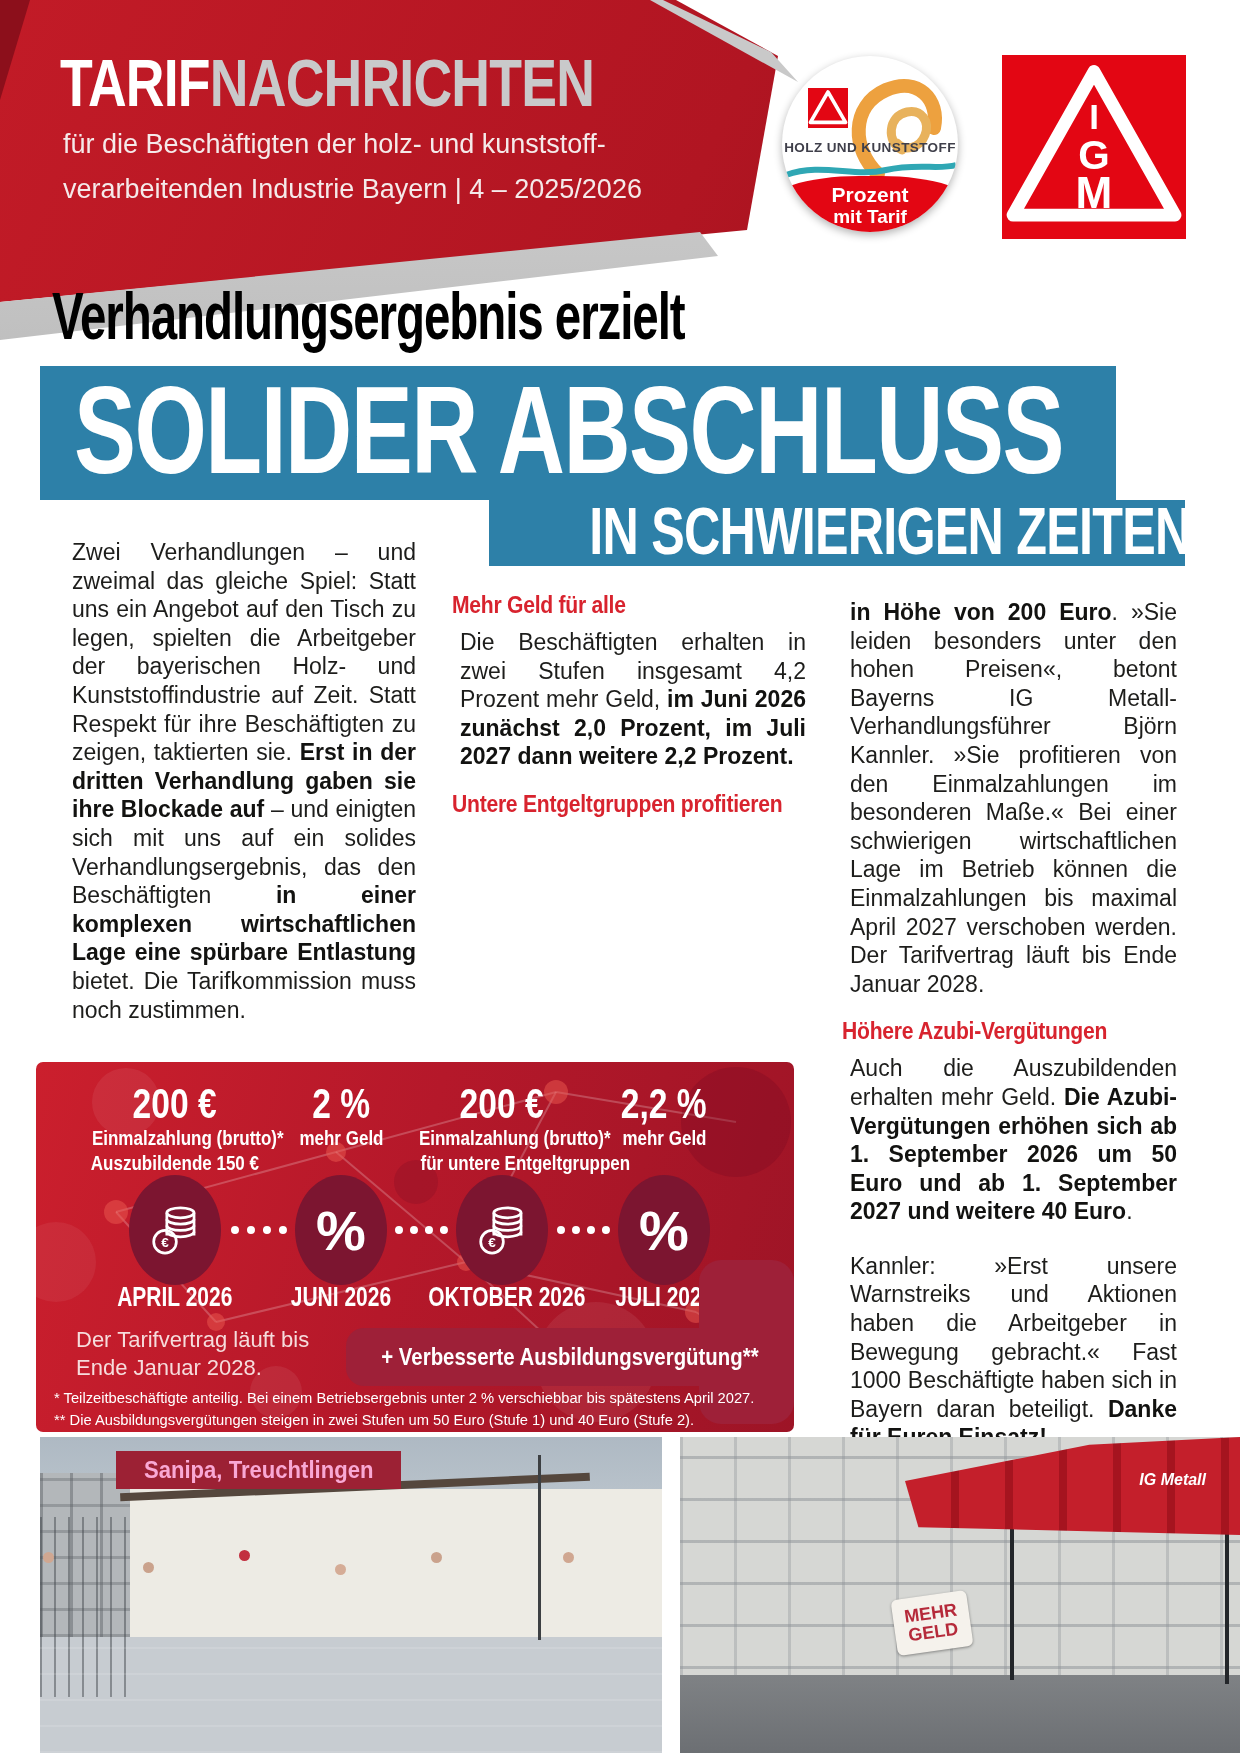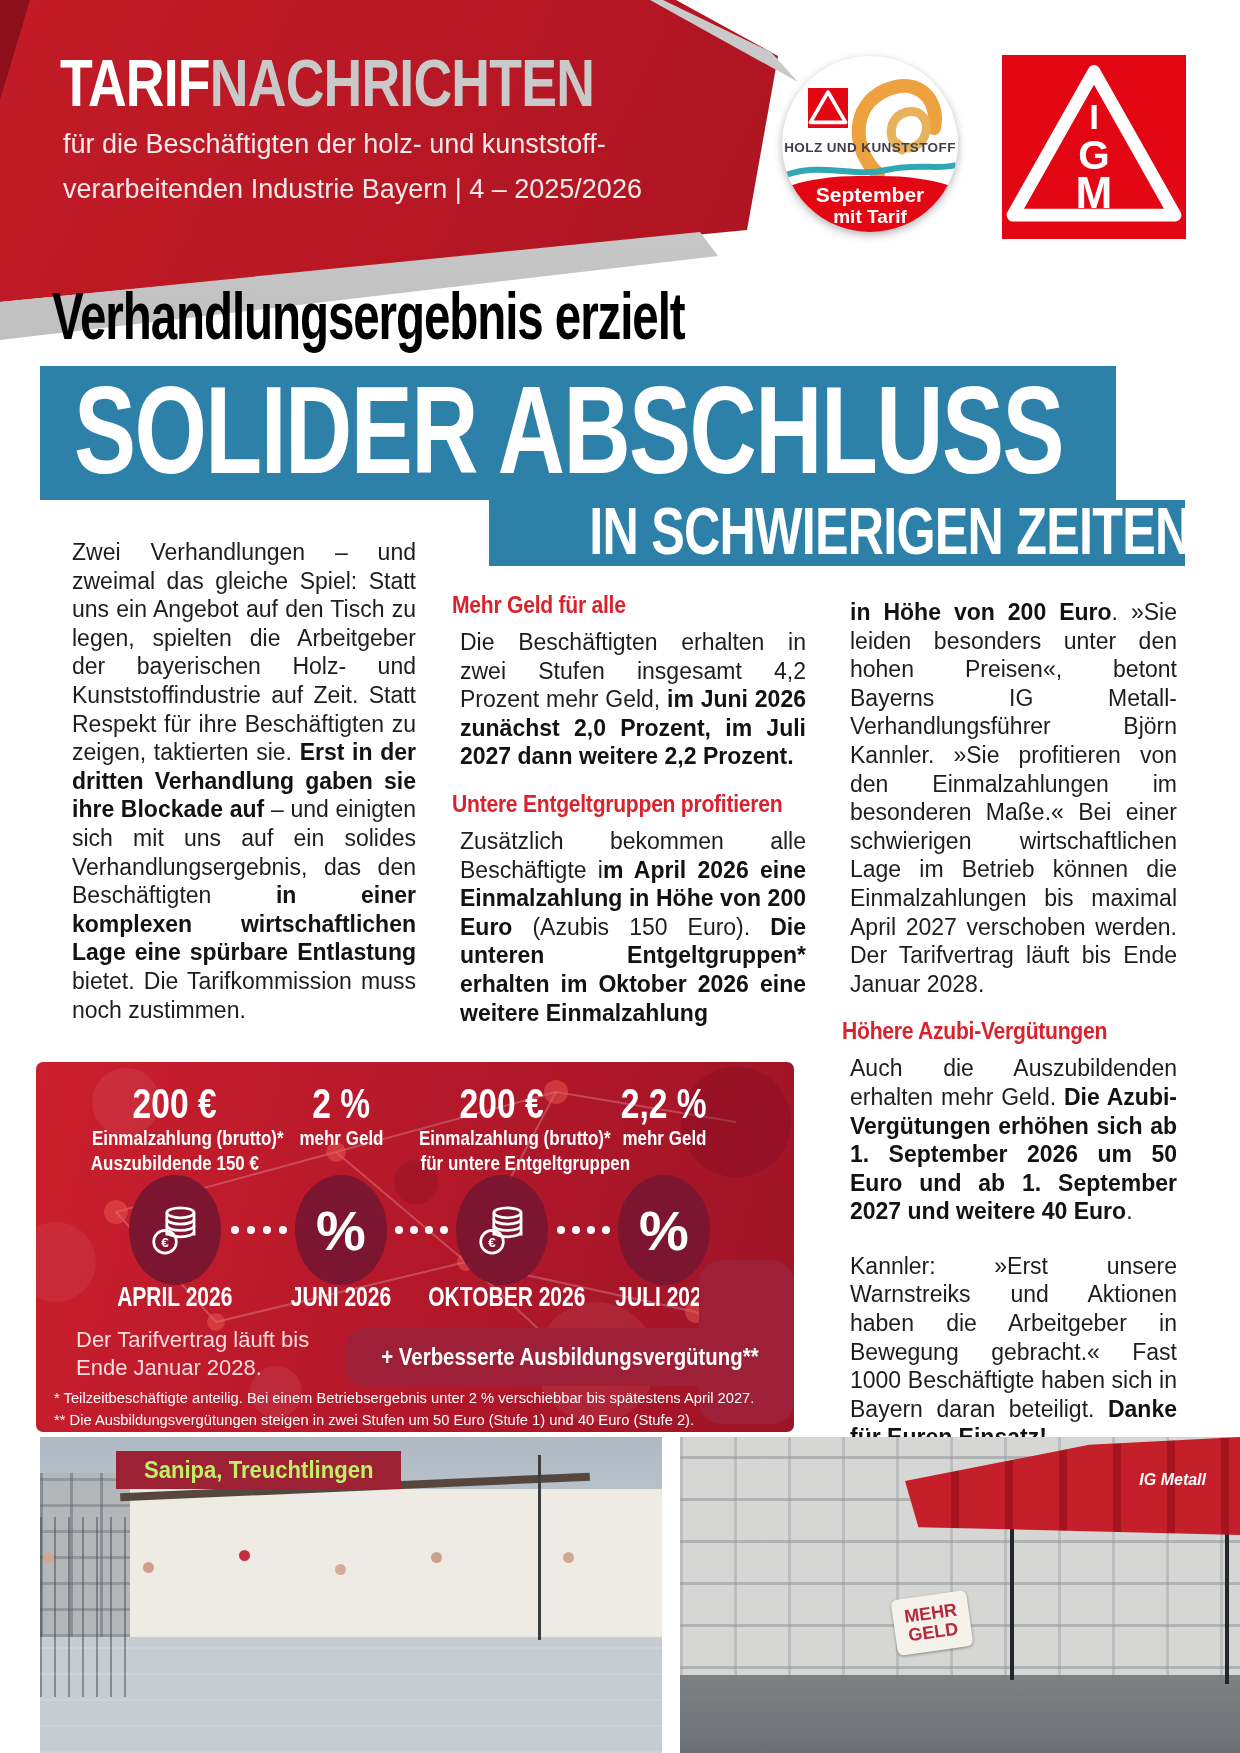--- a/index.html
+++ b/index.html
@@ -83,21 +83,21 @@
            display:flex;align-items:center;justify-content:center;font-size:24px;font-weight:800;white-space:nowrap;}
   .ib-pill .sxc{transform:scaleX(.85);}
   .ib-fn{position:absolute;left:18px;font-size:15.5px;line-height:19px;white-space:nowrap;}
   .ib-fn .sx{transform:scaleX(.95);}
   .fn-a{top:326px;} .fn-b{top:348px;}
 
   
   .photo{position:absolute;top:1437px;height:316px;overflow:hidden;background:#c7ccd1;}
   .photo1{left:40px;width:622px;}
   .photo2{left:680px;width:560px;}
-  .cap{position:absolute;background:#9c2134;color:#bef264;font-weight:700;font-size:24px;padding:5px 18px;
+  .cap{position:absolute;background:#9c2134;color:#f9a8d4;font-weight:700;font-size:24px;padding:5px 18px;
        white-space:nowrap;z-index:9;}
   .cap .sxc{transform:scaleX(.92);}
   .cap1{left:76px;top:14px;}
   .cap2{left:230px;top:246px;}
 
   .sky{position:absolute;left:0;top:0;width:100%;height:200px;background:linear-gradient(#aeb9c3,#d3dade);}
   .bld1{position:absolute;left:90px;top:52px;width:532px;height:148px;background:#edebe4;}
   .roofline{position:absolute;left:80px;top:46px;width:470px;height:8px;background:#55473d;transform:rotate(-2.5deg);}
   .annex{position:absolute;left:0;top:36px;width:118px;height:164px;background:#b3b7ba;
          background-image:repeating-linear-gradient(90deg,rgba(90,95,100,.45) 0 3px,transparent 3px 30px),
@@ -150,21 +150,21 @@
       </svg>
       <svg style="right:14px;top:10px;" width="100" height="120" viewBox="0 0 100 120">
         <path d="M34,108 C8,84 6,40 42,24 C74,10 96,34 90,62" stroke="#eda13f" stroke-width="14" fill="none" stroke-linecap="round"></path>
         <path d="M58,84 C42,76 44,50 63,46 C78,43 86,56 81,69 C76,82 61,86 53,77" stroke="#e8b25c" stroke-width="9" fill="none" stroke-linecap="round"></path>
       </svg>
       <div class="sector">HOLZ UND KUNSTSTOFF</div>
       <svg class="wave" width="176" height="22" viewBox="0 0 176 22">
         <path d="M4,16 C40,3 72,19 104,11 C134,4 158,11 174,6" stroke="#2fa7b4" stroke-width="6" fill="none"></path>
       </svg>
       <div class="redseg">
-        <div class="claim1">September</div>
+        <div class="claim1">Prozent</div>
         <div class="claim2">mit Tarif</div>
       </div>
     </div>
 
     <svg class="igm" width="184" height="184" viewBox="0 0 100 100">
       <rect width="100" height="100" fill="#e30613"></rect>
       <polygon points="50,9 94,87 6,87" fill="none" stroke="#fff" stroke-width="7" stroke-linejoin="round"></polygon>
       <text x="50" y="40" text-anchor="middle" font-family="Liberation Sans, sans-serif" font-size="19" font-weight="bold" fill="#fff">I</text>
       <text x="50" y="62" text-anchor="middle" font-family="Liberation Sans, sans-serif" font-size="22" font-weight="bold" fill="#fff">G</text>
       <text x="50" y="83" text-anchor="middle" font-family="Liberation Sans, sans-serif" font-size="24" font-weight="bold" fill="#fff">M</text>
@@ -182,21 +182,20 @@
   </div>
 
   <div class="col col1">
     <p><span>Zwei Verhandlungen – und zweimal das gleiche Spiel: Statt uns ein Angebot auf den Tisch zu legen, spielten die Arbeitgeber der bayerischen Holz- und Kunststoffindustrie auf Zeit. Statt Respekt für ihre Beschäftigten zu zeigen, taktierten sie. </span><b>Erst in der dritten Verhandlung gaben sie ihre Blockade auf</b><span> – und einigten sich mit uns auf ein solides Verhandlungsergebnis, das den Beschäftigten </span><b>in einer komplexen wirtschaftlichen Lage eine spürbare Entlastung</b><span> bietet. Die Tarifkommission muss noch zustimmen.</span></p>
   </div>
 
   <div class="col col2">
     <h3><span class="sx">Mehr Geld für alle</span></h3>
     <p><span>Die Beschäftigten erhalten in zwei Stufen insgesamt 4,2 Prozent mehr Geld, </span><b>im Juni 2026 zunächst 2,0 Prozent, im Juli 2027 dann weitere 2,2 Prozent.</b></p>
     <h3><span class="sx">Untere Entgeltgruppen profitieren</span></h3>
-    <p><span>Zusätzlich bekommen alle Beschäftigte i</span><b>m April 2026 eine Einmalzahlung in Höhe von 200 Euro</b><span> (Azubis 150 Euro). </span><b>Die unteren Entgeltgruppen* erhalten im Oktober 2026 eine weitere Einmalzahlung</b></p>
   </div>
 
   <div class="col col3">
     <p><b>in Höhe von 200 Euro</b><span>. »Sie leiden besonders unter den hohen Preisen«, betont Bayerns IG Metall-Verhandlungsführer Björn Kannler. »Sie profitieren von den Einmalzahlungen im besonderen Maße.« Bei einer schwierigen wirtschaftlichen Lage im Betrieb können die Einmalzahlungen bis maximal April 2027 verschoben werden. Der Tarifvertrag läuft bis Ende Januar 2028.</span></p>
     <h3><span class="sx">Höhere Azubi-Vergütungen</span></h3>
     <p><span>Auch die Auszubildenden erhalten mehr Geld. </span><b>Die Azubi-Vergütungen erhöhen sich ab 1. September 2026 um 50 Euro und ab 1. September 2027 und weitere 40 Euro</b><span>.</span></p>
     <p class="p-gap"><span>Kannler: »Erst unsere Warnstreiks und Aktionen haben die Arbeitgeber in Bewegung gebracht.« Fast 1000 Beschäftigte haben sich in Bayern daran beteiligt. </span><b>Danke für Euren Einsatz!</b></p>
     <div class="fn3">
       <div>*Lohngruppen V, IV, III a, III und II sowie für die</div>
       <div style="padding-left:9px;">Gehaltsgruppen A, B 1 und B 2</div>

